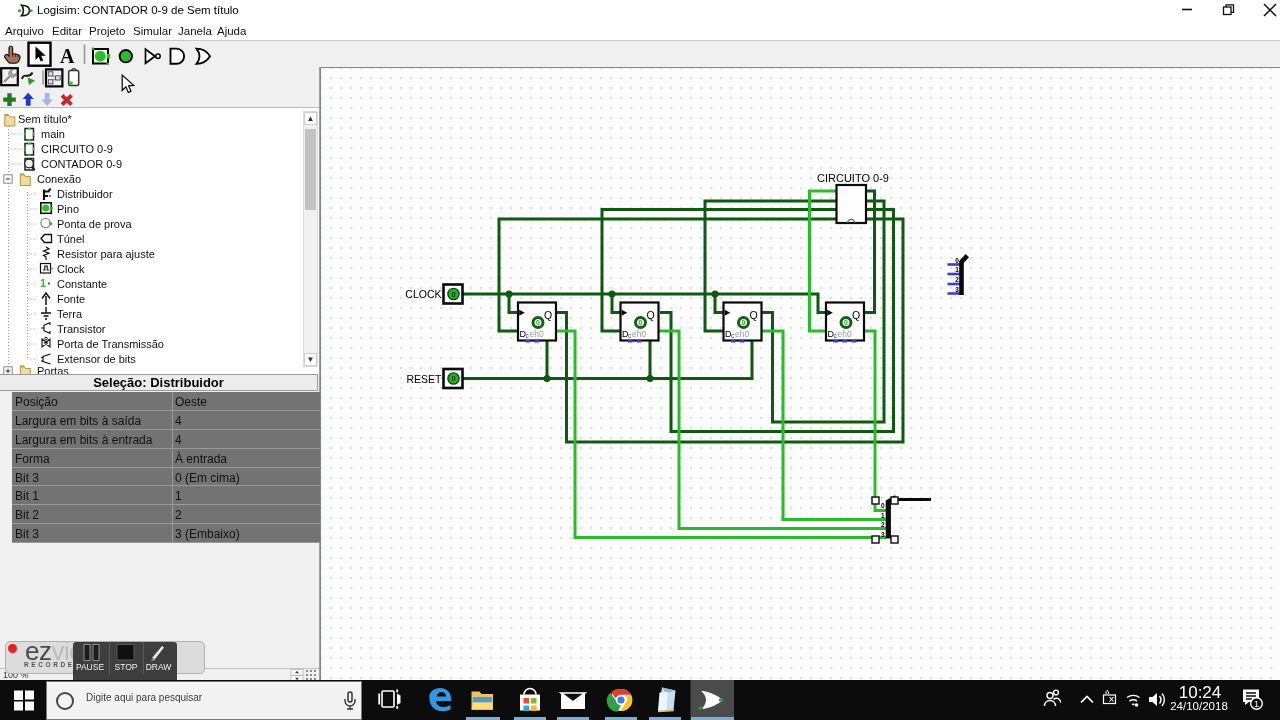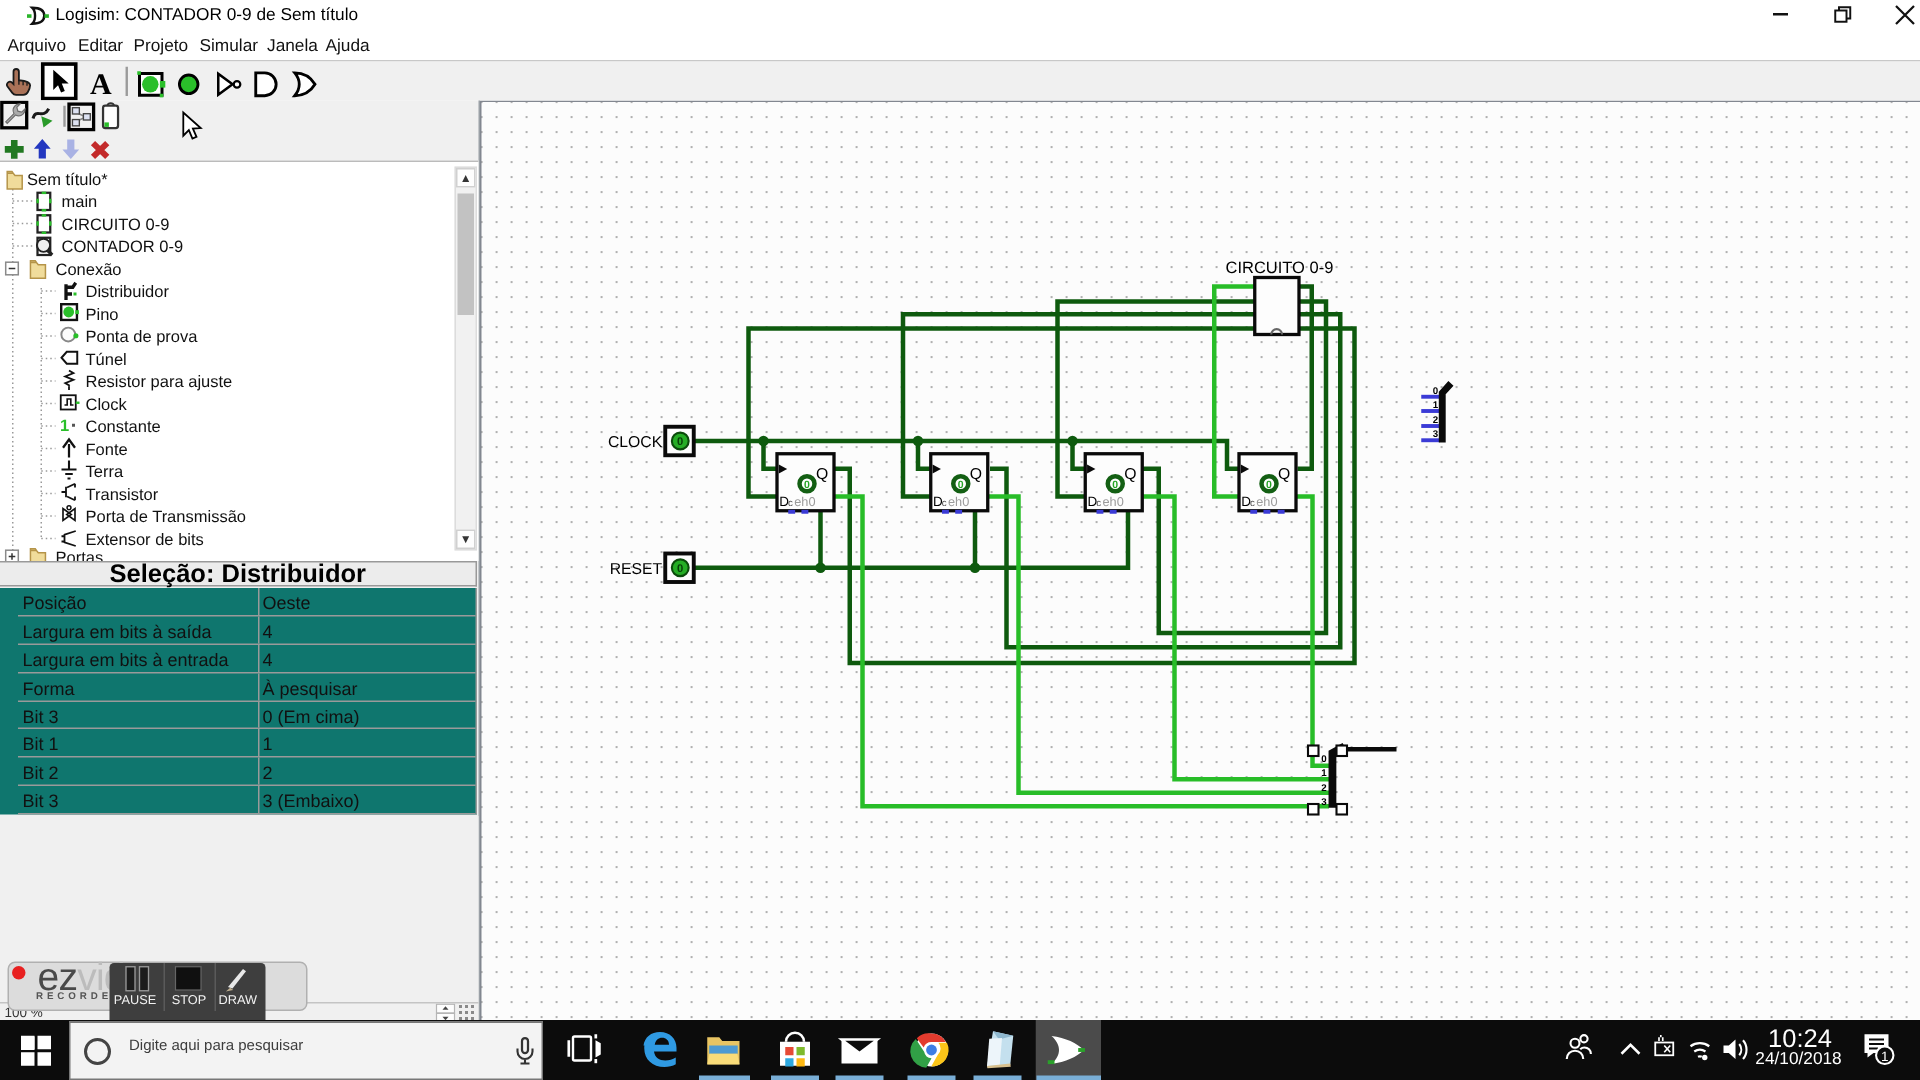--- a/index.html
+++ b/index.html
@@ -10,22 +10,22 @@
   #menubar { left:0; top:20px; width:1280px; height:21px; background:#fff;
     border-bottom:1px solid #c8c8c8; }
   .menuitem { position:absolute; top:5px; font-size:11.5px; color:#111; }
   #toolbar { left:0; top:41px; width:1280px; height:26px; background:#f0f0f0; }
   #leftpanel { left:0; top:67px; width:320px; height:614px; background:#f0f0f0;
     border-right:1px solid #9aa0a6; }
   #tree { position:absolute; left:0; top:40px; width:319px; height:267px;
     background:#fff; border-top:1px solid #bbb; font-size:11.5px; color:#111; }
   #propheader { position:absolute; left:0; top:307px; width:318px; height:17px; border-right:1px solid #999;
     background:#ececec; border-top:1px solid #999; border-bottom:1px solid #999;
-    text-align:center; font-weight:bold; font-size:17px; color:#000; line-height:16px; }
-  #proptable { position:absolute; left:0; top:325px; width:318px; background:#0f766e; border-right:1px solid #999;padding-left:12px; }
+    text-align:center; font-weight:bold; font-size:13px; color:#000; line-height:16px; }
+  #proptable { position:absolute; left:12px; top:325px; width:318px; background:#737373; border-right:1px solid #999; }
   .prow { height:18.9px; border-bottom:1px solid #9a9a9a; position:relative;
     font-size:12px; color:#111; }
   .pk { position:absolute; left:3px; top:3px; }
   .pv { position:absolute; left:163px; top:3px; }
   .pdiv { position:absolute; left:160px; top:0; bottom:0; width:1px; background:#9a9a9a; }
   #belowtable { position:absolute; left:0; top:477px; width:319px; height:124px; background:#f0f0f0; }
   #bottombar { position:absolute; left:0; top:601px; width:319px; height:13px;
     background:#f0f0f0; border-top:1px solid #c4c4c4; }
   #canvas { left:320px; top:67px; width:960px; height:614px; }
   #ezvid { left:5px; top:640px; width:200px; height:34px; }
@@ -251,21 +251,21 @@
         <span class="pv">4</span>
       </div>
     <div class="prow">
         <span class="pk">Largura em bits à entrada</span>
         <span class="pdiv"></span>
         <span class="pv">4</span>
       </div>
     <div class="prow">
         <span class="pk">Forma</span>
         <span class="pdiv"></span>
-        <span class="pv">À pesquisar</span>
+        <span class="pv">À entrada</span>
       </div>
     <div class="prow">
         <span class="pk">Bit 3</span>
         <span class="pdiv"></span>
         <span class="pv">0 (Em cima)</span>
       </div>
     <div class="prow">
         <span class="pk">Bit 1</span>
         <span class="pdiv"></span>
         <span class="pv">1</span>

